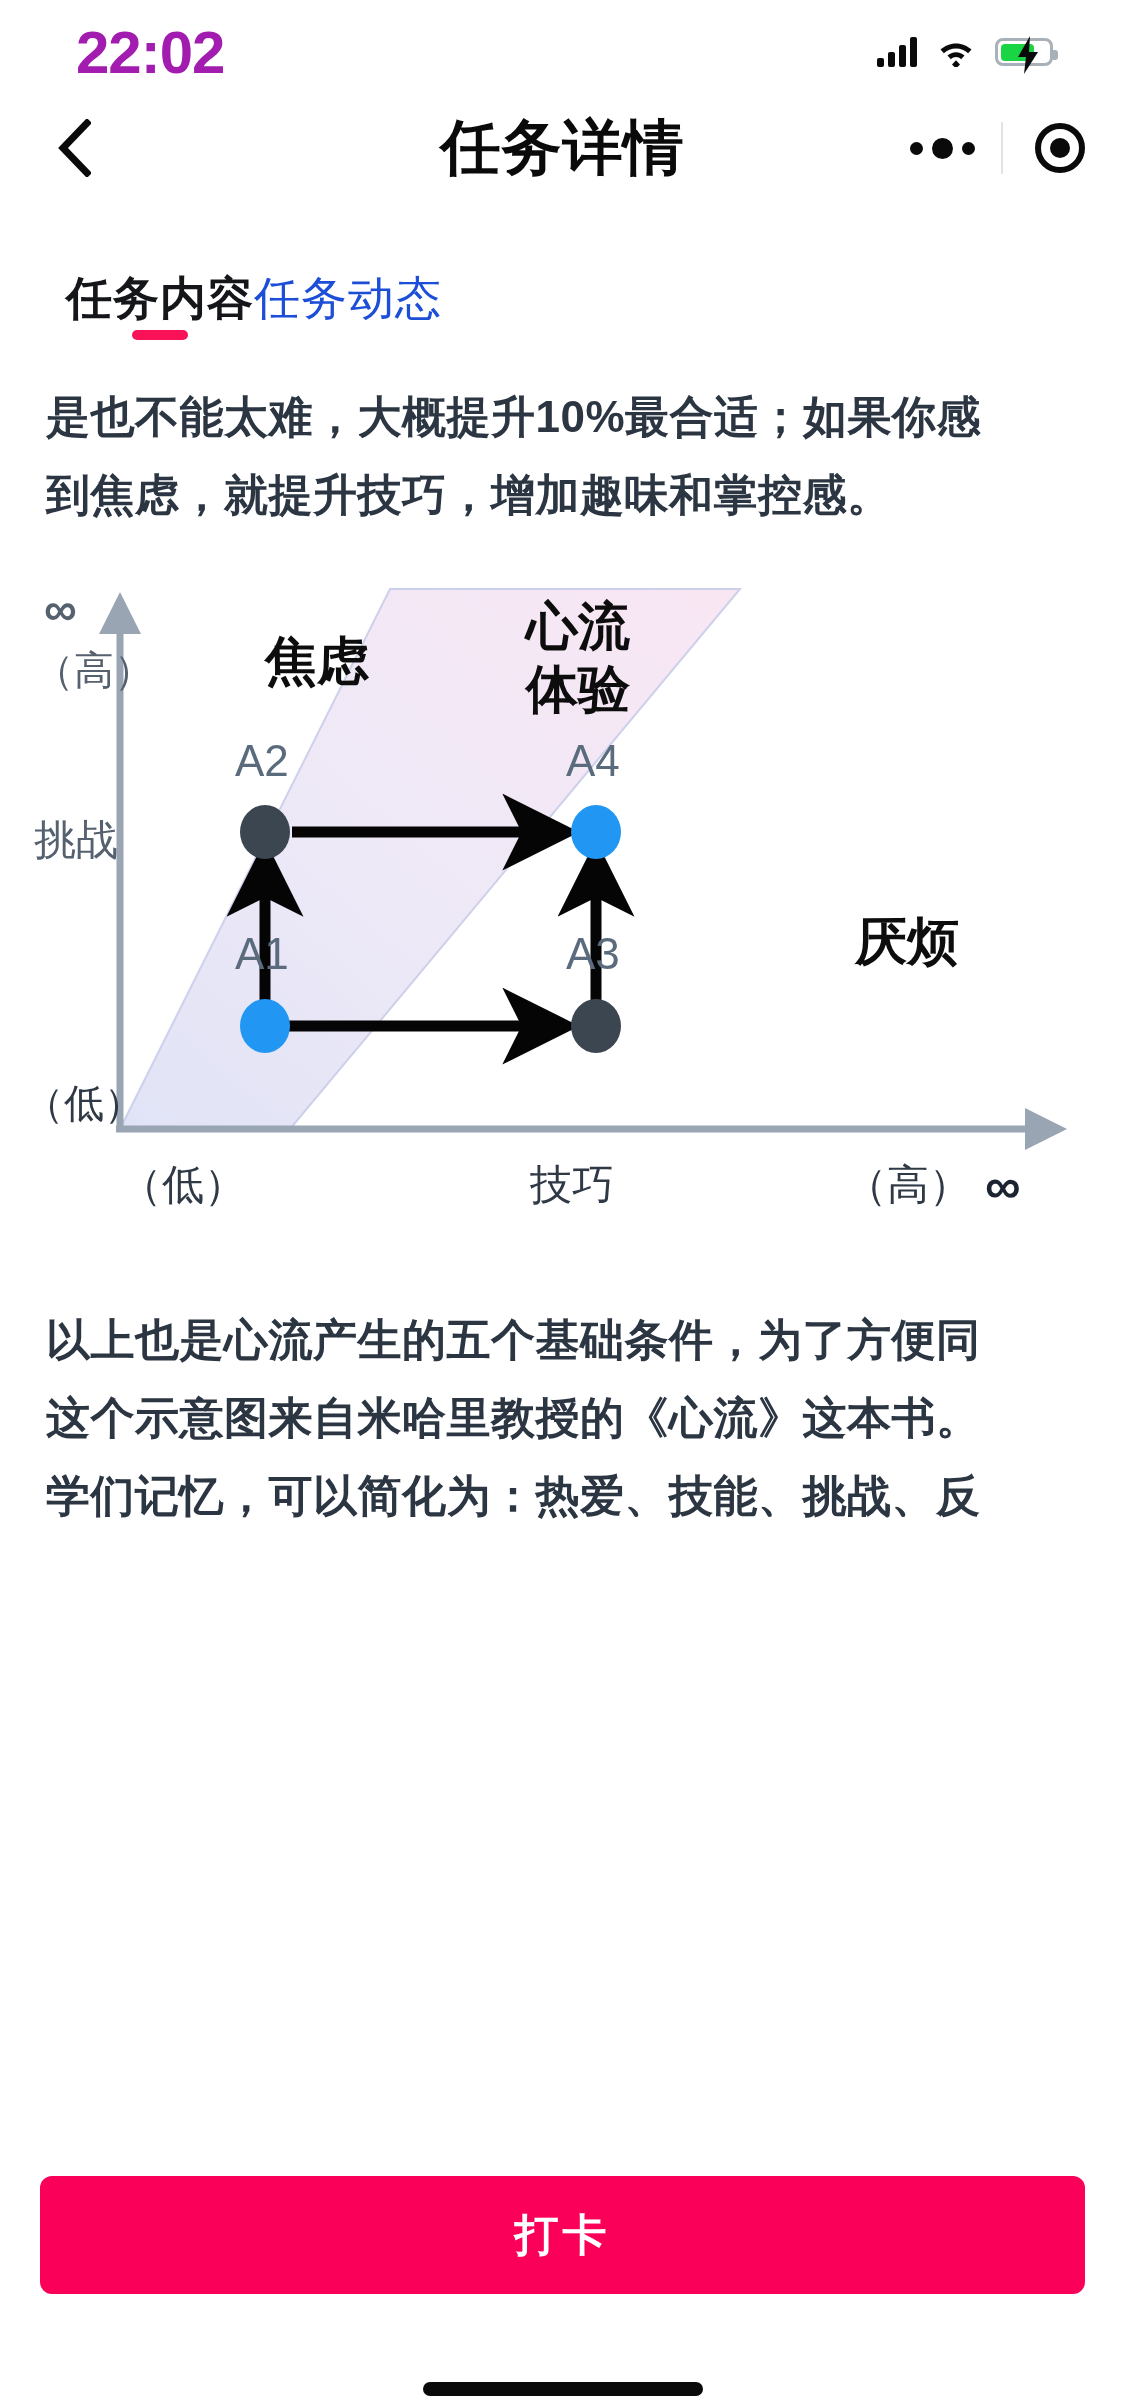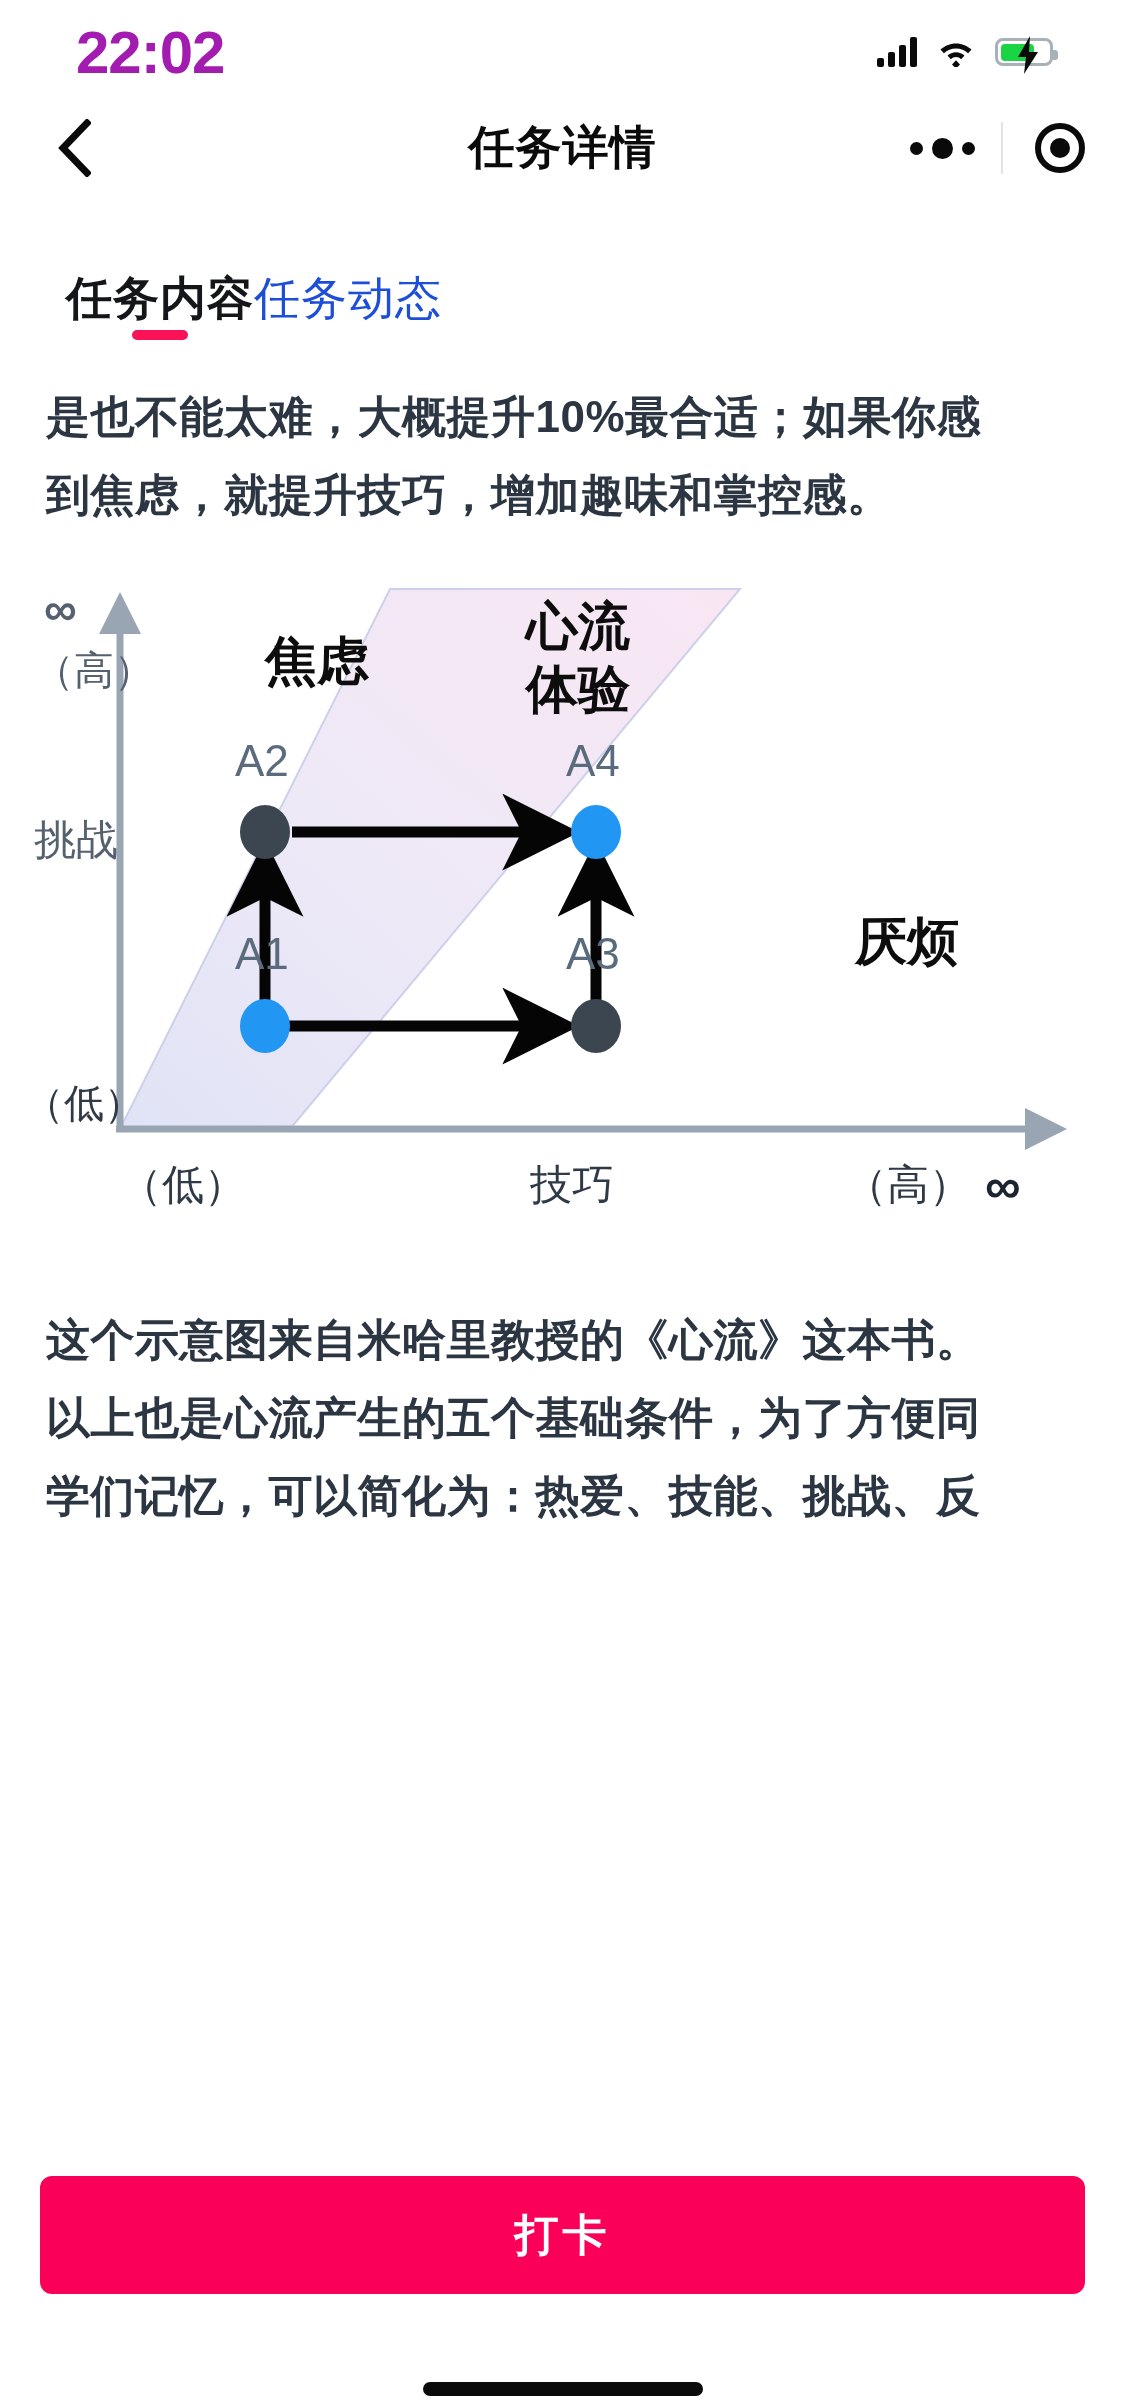--- a/index.html
+++ b/index.html
@@ -47,21 +47,21 @@
   
   .navbar{
     position:absolute; top:100px; left:0; width:1125px; height:96px;
     display:flex; align-items:center;
   }
   .back-btn{
     position:absolute; left:44px; top:50%; transform:translateY(-50%);
     width:60px; height:60px; display:flex; align-items:center; justify-content:center;
   }
   .nav-title{
-    width:100%; text-align:center; font-size:46px; font-weight:bold;
+    width:100%; text-align:center; font-size:60px; font-weight:bold;
     color:#0a0a0a; letter-spacing:1px;
   }
   .capsule{
     position:absolute; right:40px; top:50%; transform:translateY(-50%);
     display:flex; align-items:center; gap:0;
   }
   .dots{ display:flex; align-items:center; gap:9px; padding:0 26px 0 22px;}
   .dots i{ display:block; border-radius:50%; background:#0a0a0a;}
   .dots i:nth-child(1){width:13px;height:13px;}
   .dots i:nth-child(2){width:21px;height:21px;}
@@ -244,22 +244,22 @@
         <text x="566" y="207" font-family="'Liberation Sans',sans-serif" font-size="44" fill="#5A6B7D">A4</text>
         <ellipse cx="596" cy="263" rx="25" ry="27" fill="#2196F3"></ellipse>
       </g>
     </svg>
   </div>
 
 
   <div class="gap"></div>
 
   <div class="para-block">
+    <span class="ln">以上也是心流产生的五个基础条件，为了方便同</span>
     <span class="ln">这个示意图来自米哈里教授的《心流》这本书。</span>
-    <span class="ln">以上也是心流产生的五个基础条件，为了方便同</span>
     <span class="ln">学们记忆，可以简化为：热爱、技能、挑战、反</span>
   </div>
 </div>
 
 <div class="cta-wrap">
   <button class="cta">打卡</button>
 </div>
 <div class="home-indicator"></div>
 
 </body></html>

